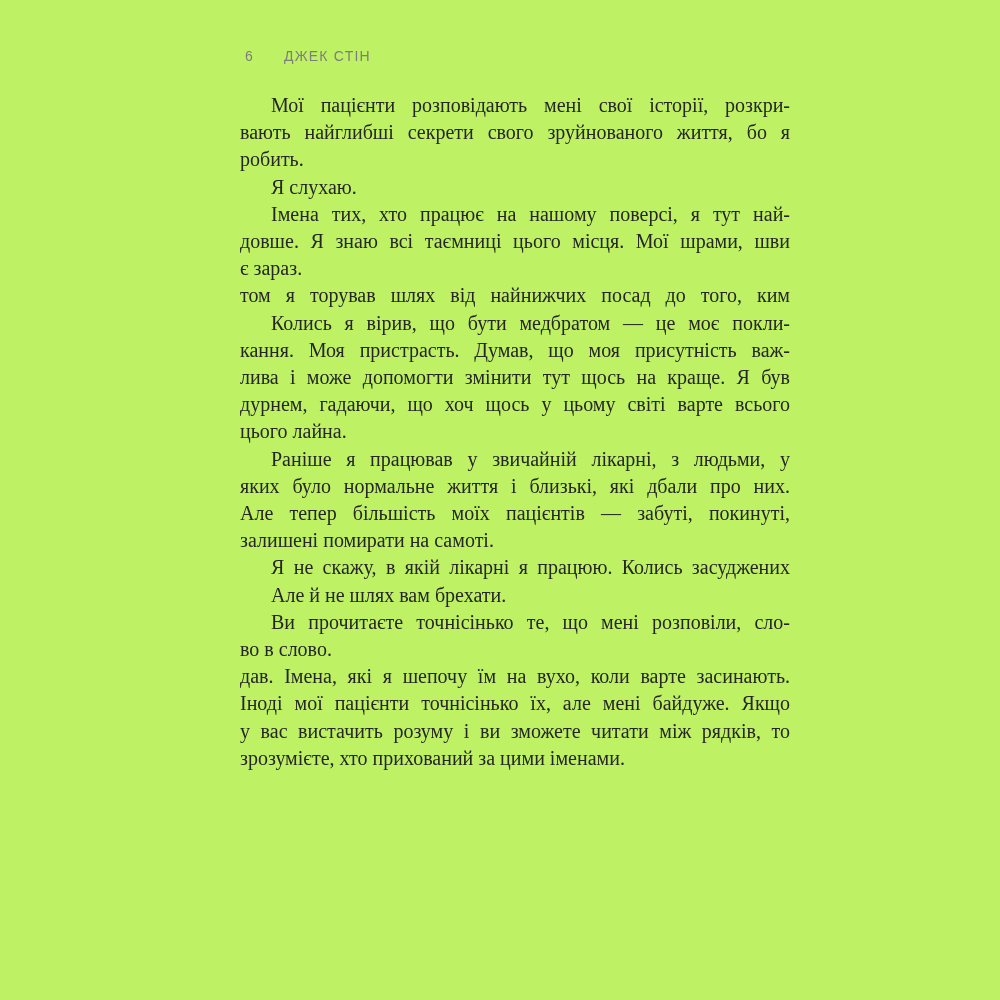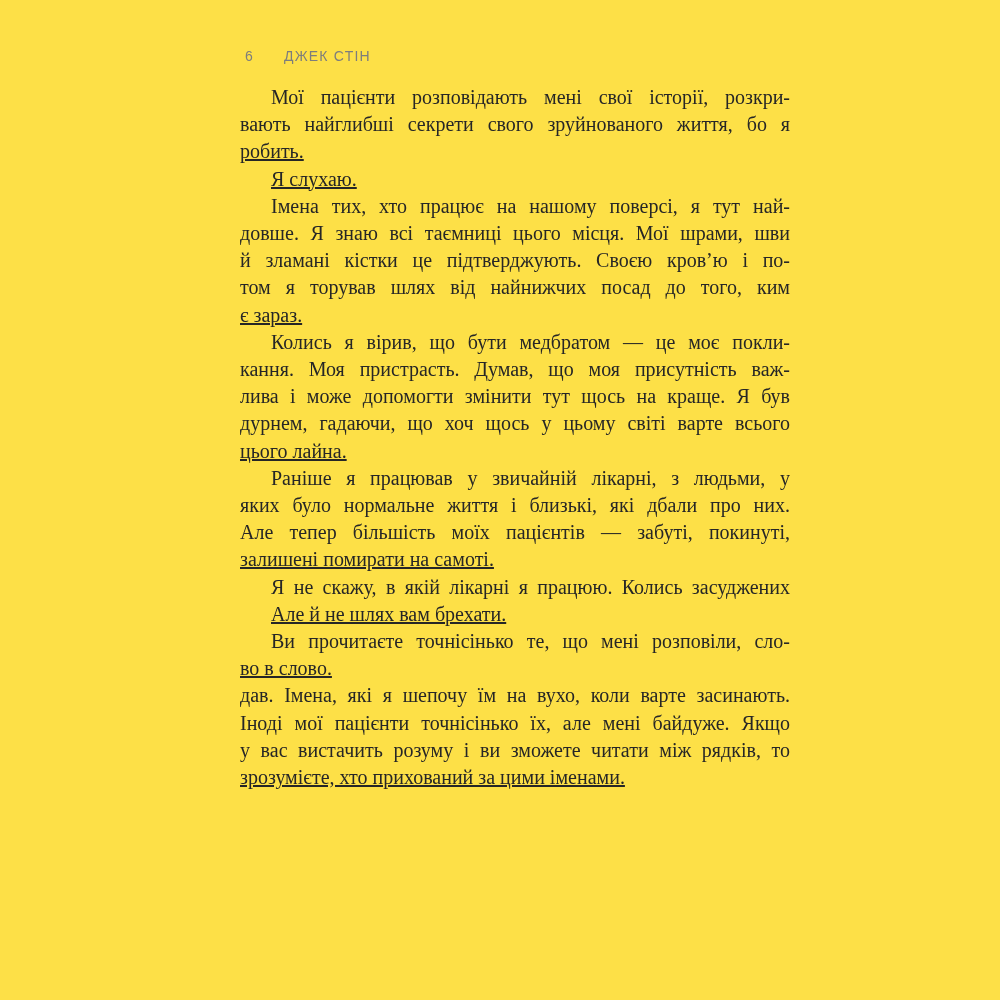--- a/index.html
+++ b/index.html
@@ -4,21 +4,21 @@
 <style>
   html, body {
     margin: 0;
     padding: 0;
     background: #ffffff;
   }
   .page {
     position: relative;
     width: 1000px;
     height: 1000px;
-    background: #fde047;
+    background: #bef264;
     overflow: hidden;
     font-family: "Liberation Serif", "DejaVu Serif", serif;
   }
   .running-head {
     position: absolute;
     left: 245px;
     top: 48px;
     font-family: "Liberation Sans", "DejaVu Sans", sans-serif;
     font-size: 14px;
     line-height: 17px;
@@ -26,38 +26,37 @@
     letter-spacing: 1.2px;
     white-space: nowrap;
   }
   .running-head .pagenum {
     display: inline-block;
     margin-right: 30px;
   }
   .body-text {
     position: absolute;
     left: 240px;
-    top: 84px;
+    top: 92px;
     width: 550px;
     font-size: 20px;
     line-height: 27.2px;
     color: #262626;
   }
   .para {
     margin: 0;
     padding: 0;
   }
   .line {
     text-align: justify;
     text-align-last: justify;
     white-space: normal;
   }
   .line.last {
     text-align-last: left;
-    text-decoration: underline;
   }
   .line.first {
     text-indent: 31px;
   }
 </style>
 </head>
 <body>
 
 <div class="page">
   <div class="running-head">
@@ -68,23 +67,22 @@
         <div class="line first">Мої пацієнти розповідають мені свої історії, розкри-</div>
         <div class="line">вають найглибші секрети свого зруйнованого життя, бо я</div>
         <div class="line last">робить.</div>
       </div>
       <div class="para">
         <div class="line first last">Я слухаю.</div>
       </div>
       <div class="para">
         <div class="line first">Імена тих, хто працює на нашому поверсі, я тут най-</div>
         <div class="line">довше. Я знаю всі таємниці цього місця. Мої шрами, шви</div>
-        <div class="line">й зламані кістки це підтверджують. Своєю кров’ю і по-</div>
+        <div class="line last">є зараз.</div>
         <div class="line">том я торував шлях від найнижчих посад до того, ким</div>
-        <div class="line last">є зараз.</div>
       </div>
       <div class="para">
         <div class="line first">Колись я вірив, що бути медбратом — це моє покли-</div>
         <div class="line">кання. Моя пристрасть. Думав, що моя присутність важ-</div>
         <div class="line">лива і може допомогти змінити тут щось на краще. Я був</div>
         <div class="line">дурнем, гадаючи, що хоч щось у цьому світі варте всього</div>
         <div class="line last">цього лайна.</div>
       </div>
       <div class="para">
         <div class="line first">Раніше я працював у звичайній лікарні, з людьми, у</div>

